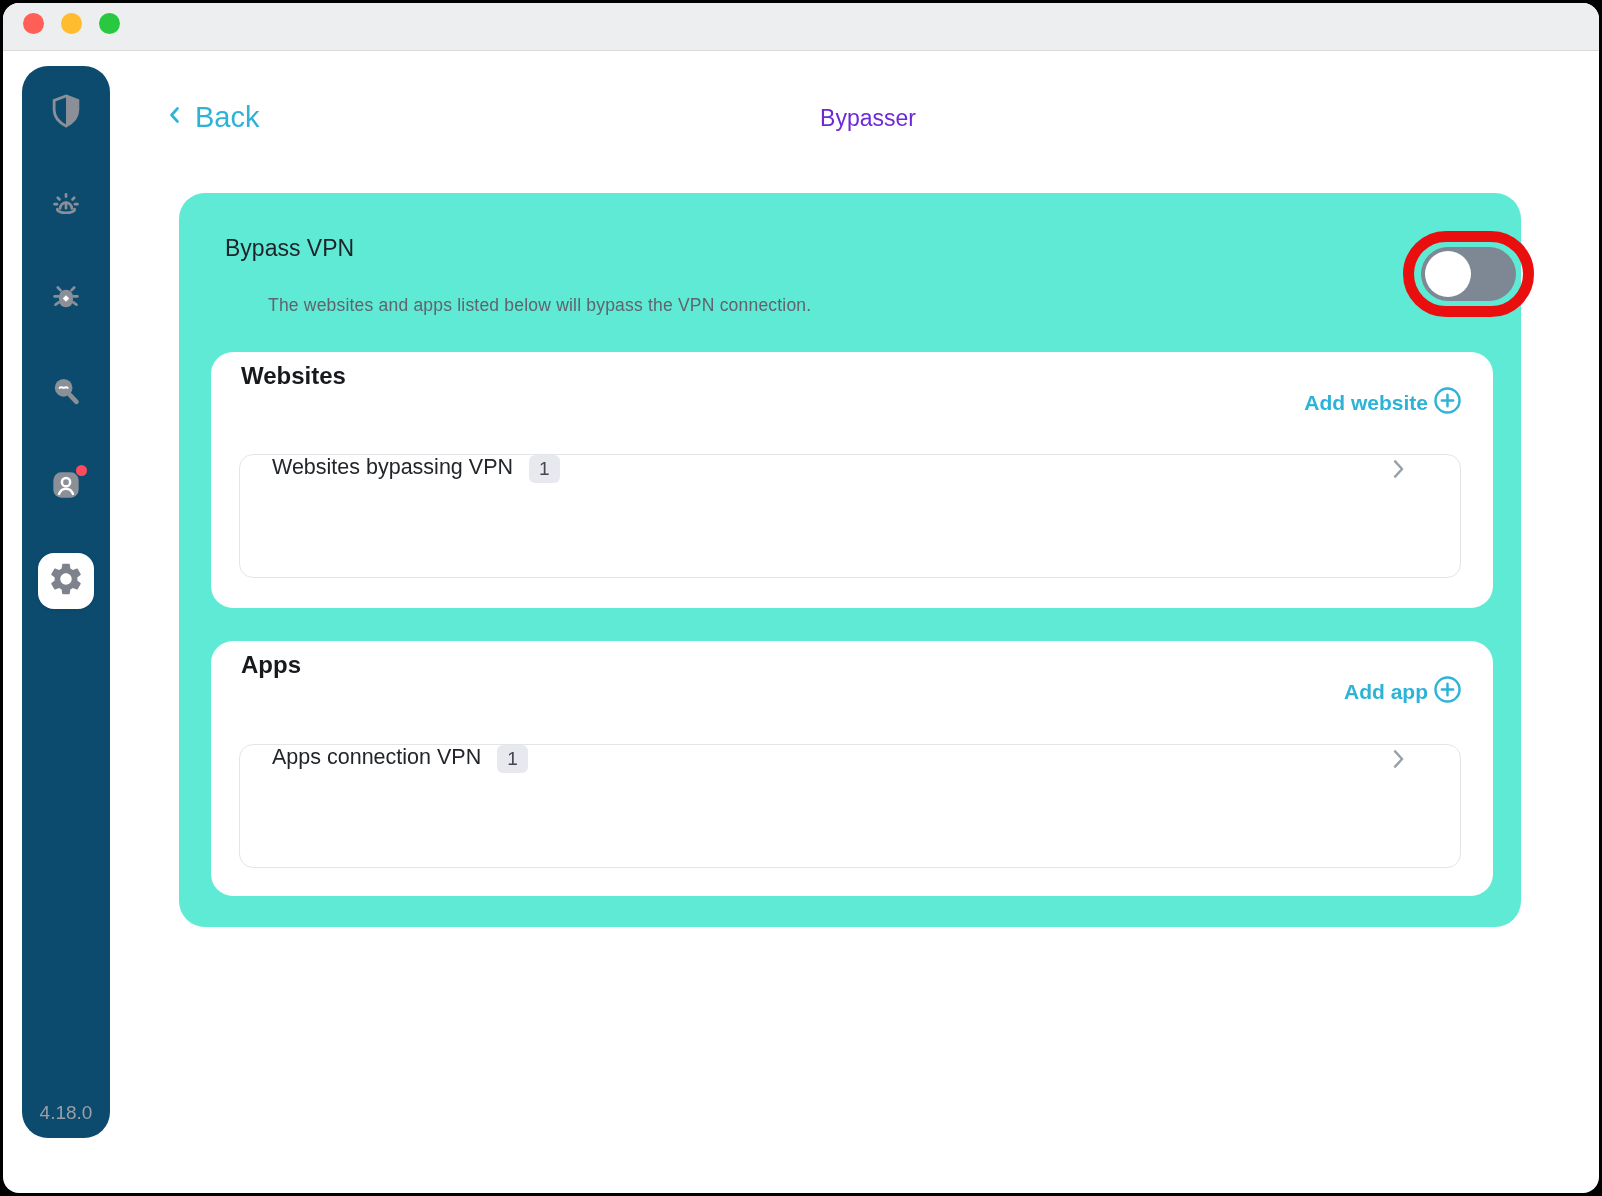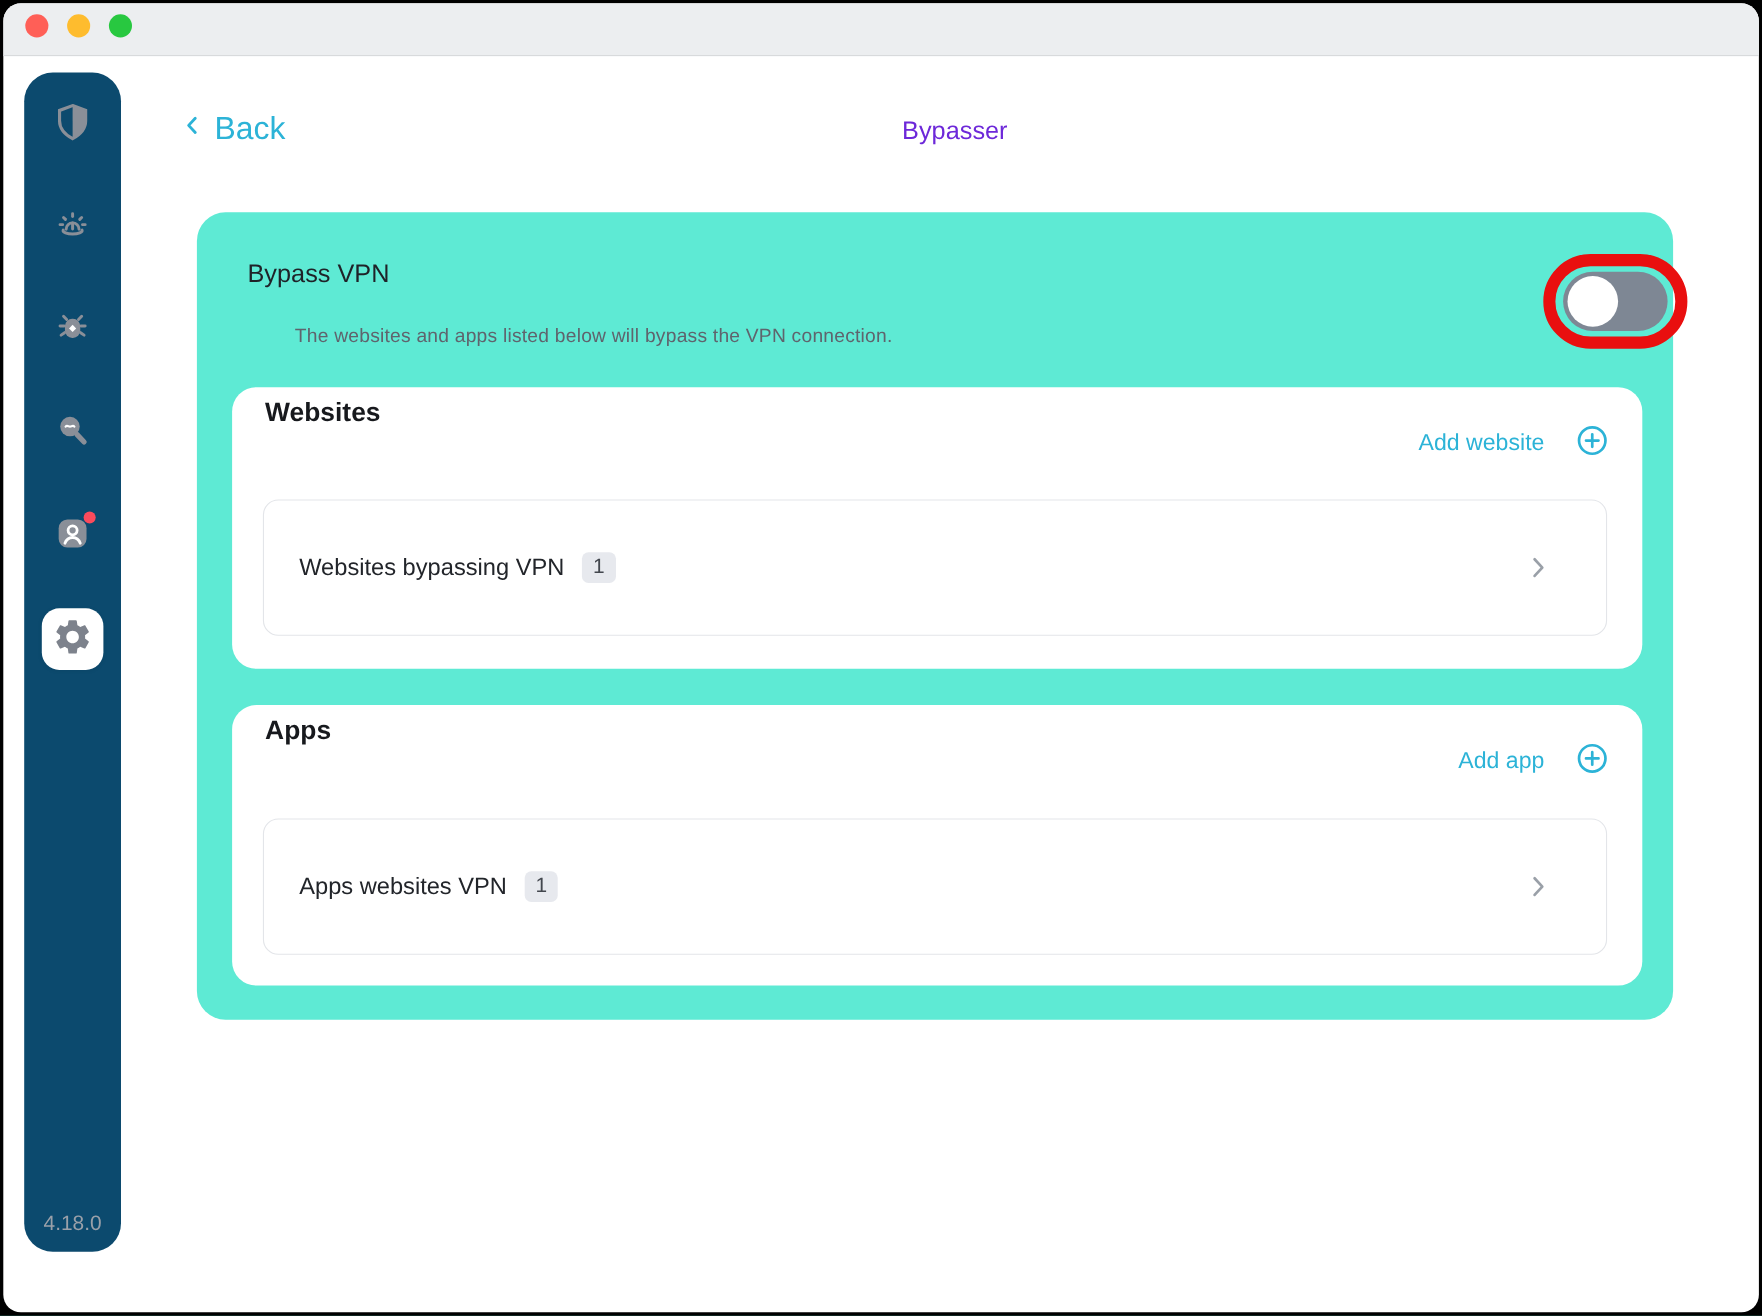--- a/index.html
+++ b/index.html
@@ -56,27 +56,27 @@
   .annotation-ring { position:absolute; left:1224px; top:38px; width:131px; height:86px;
     border:11px solid #e90f0f; border-radius:60px; pointer-events:none; }
 
   
   .section-card { position:absolute; left:32px; width:1282px; background:#ffffff; border-radius:22px; }
   .sec-websites { top:159px; height:256px; }
   .sec-apps     { top:448px; height:255px; }
   .sec-head { position:absolute; left:30px; right:30px; top:0; height:102px;
     display:flex; justify-content:space-between; }
   .sec-title { font-size:24px; font-weight:700; color:#17191d; margin-top:10px; }
-  .add-link { display:flex; align-items:center; gap:28px; color:#2cb3d7;
-    font-size:21px; font-weight:400; cursor:pointer; }
+  .add-link { display:flex; align-items:center; gap:4px; color:#2cb3d7;
+    font-size:21px; font-weight:700; cursor:pointer; }
   .add-link svg { width:31px; height:31px; }
 
   .list-row { position:absolute; left:28px; width:1222px; height:124px;
     background:#ffffff; border:1.5px solid #e3e5e9; border-radius:14px;
-    display:flex; align-items:center; cursor:pointer; }
+    display:flex; align-items:flex-start; cursor:pointer; }
   .sec-websites .list-row { top:102px; }
   .sec-apps .list-row { top:103px; }
   .row-label { margin-left:32px; font-size:21.5px; color:#22252a; }
   .count-badge { margin-left:16px; background:#e7e9ee; color:#43474e; font-size:19px;
     padding:3px 10px; border-radius:6px; }
   .row-chevron { margin-left:auto; margin-right:48px; display:flex; }
   .row-chevron svg { width:28px; height:28px; }
 </style>
 </head>
 <body>
@@ -215,21 +215,21 @@
           <span>Add app</span>
           <span>
             <svg viewBox="0 0 24 24" fill="none" stroke="#2cb3d7" stroke-width="1.9" stroke-linecap="round">
               <circle cx="12" cy="12" r="9.3"></circle>
               <path d="M12 7.6v8.8M7.6 12h8.8"></path>
             </svg>
           </span>
         </div>
       </div>
       <div class="list-row">
-        <span class="row-label">Apps websites VPN</span>
+        <span class="row-label">Apps connection VPN</span>
         <span class="count-badge">1</span>
         <span class="row-chevron">
           <svg viewBox="0 0 24 24" fill="none" stroke="#9aa0a8" stroke-width="2.1" stroke-linecap="round" stroke-linejoin="round">
             <polyline points="9.5 5.5 15.5 12 9.5 18.5"></polyline>
           </svg>
         </span>
       </div>
     </div>
 
   </div>

